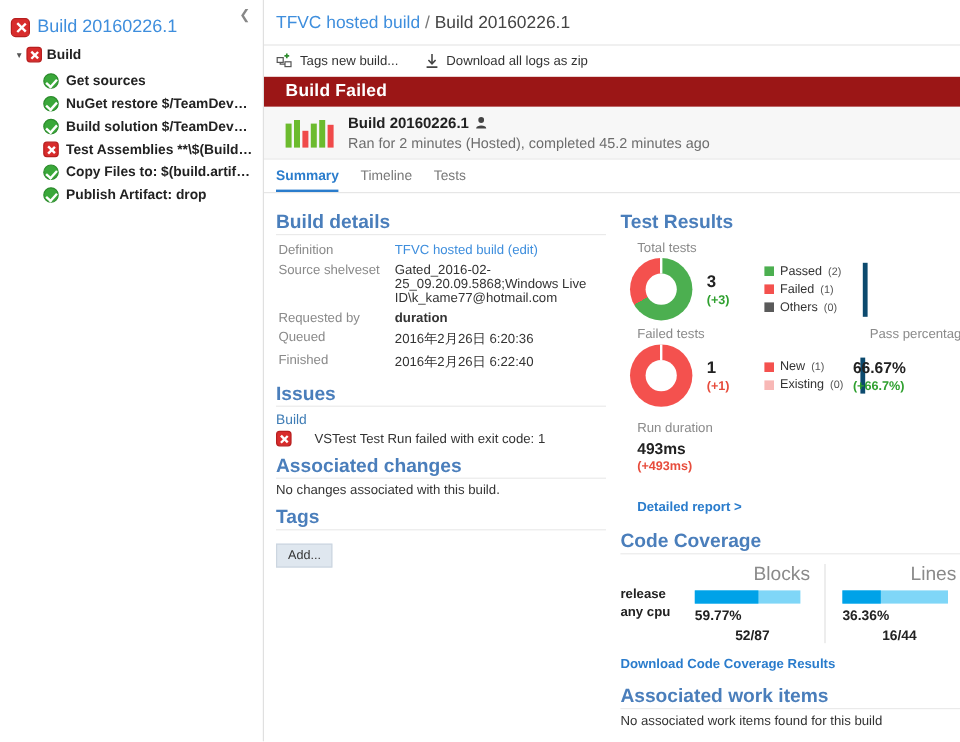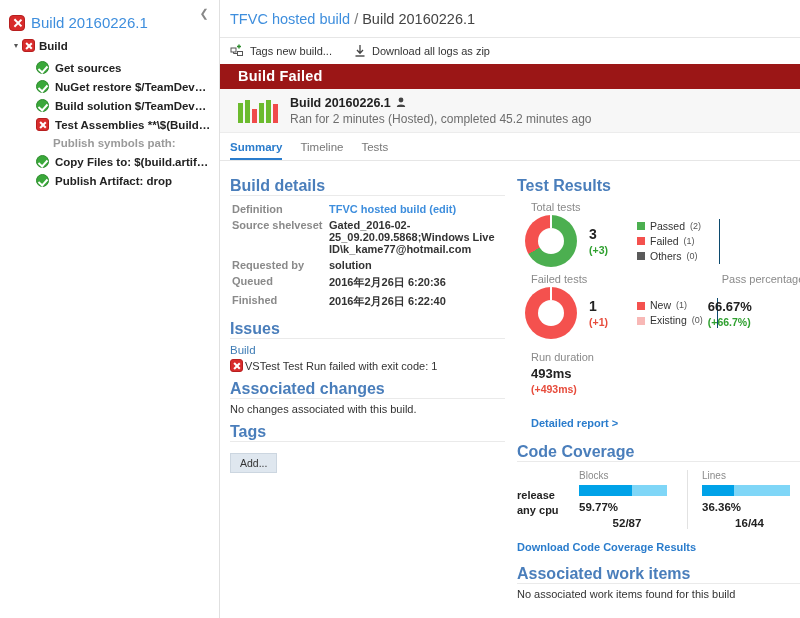--- a/index.html
+++ b/index.html
@@ -128,28 +128,28 @@
   .col-left { width: 285px; padding-left: 10px; flex: 0 0 285px; }
   .col-right { flex: 1 1 auto; padding-left: 12px; padding-right: 10px; }
 
   h2.sec {
     font-size: 16px; font-weight: 700; color: #4a7ebb;
     margin: 8px 0 4px 0; padding-bottom: 0;
     border-bottom: 1px solid #eaeaea;
   }
   h2.sec.noline { border-bottom: none; }
   .dl { width: 100%; font-size: 11px; }
-  .dl tr td { padding: 1px 0; vertical-align: top; font-weight: bold; }
+  .dl tr td { padding: 1px 0; vertical-align: top; }
   .dl td.k { color: #8a8a8a; width: 95px; white-space: nowrap; }
   .dl td.v { color: #333; }
   .dl td.v.link { color: #3e8edd; cursor: pointer; }
   .dl td.v.b { font-weight: bold; }
 
   .issue-head { color: #3e7cb5; font-size: 11.5px; margin: 5px 0 3px 0; }
-  .issue-row { display: flex; align-items: center; gap: 2px; font-size: 11px; color: #333; }
+  .issue-row { display: flex; align-items: center; gap: 19px; font-size: 11px; color: #333; }
 
   .plain { font-size: 11px; color: #333; margin: 4px 0 0 0; }
   .add-btn {
     display: inline-block; margin-top: 7px;
     background: #dfe7ef; border: 1px solid #ccd6e0;
     font-size: 10.5px; color: #333;
     padding: 3px 9px; cursor: pointer;
   }
 
   
@@ -162,39 +162,39 @@
   }
   .donut .notch {
     position: absolute; left: 25px; top: 0; width: 2px; height: 13px;
     background: #fff; z-index: 2;
   }
   .tr-num { margin-left: 12px; min-width: 40px; }
   .tr-num .big { font-size: 14px; font-weight: bold; color: #222; }
   .tr-num .delta { font-size: 10.5px; font-weight: bold; margin-top: 2px; }
   .delta.green { color: #2fa02f; }
   .delta.red { color: #e74c3c; }
-  .legend { margin-left: 8px; padding-right: 18px; border-right: 1px solid #0c4a6e; }
+  .legend { margin-left: 8px; padding-right: 18px; border-right: 4px solid #0c4a6e; }
   .legend div { font-size: 10.5px; color: #333; display: flex; align-items: center; gap: 5px; line-height: 15px; }
   .legend .sw { width: 8px; height: 8px; display: inline-block; }
   .legend .cnt { color: #555; font-size: 9px; }
   .pass-pct { margin-left: 16px; padding-right: 20px; border-right: 1px solid #e2e2e2; }
   .pass-pct .big { font-size: 13px; font-weight: bold; color: #222; }
   .pass-pct .delta { font-size: 10.5px; font-weight: bold; margin-top: 2px; }
 
   .rd-label { color: #8a8a8a; font-size: 11px; margin: 12px 0 3px 14px; }
   .rd-val { margin-left: 14px; font-size: 13px; font-weight: bold; color: #222; }
   .rd-delta { margin-left: 14px; font-size: 10.5px; font-weight: bold; margin-top: 2px; }
   .report-link { margin: 22px 0 0 14px; font-size: 11px; color: #2a7ccc; font-weight: bold; cursor: pointer; }
 
   
   .cc-grid { display: flex; align-items: flex-start; margin-top: 8px; }
   .cc-name { width: 62px; font-size: 11px; font-weight: bold; color: #222; padding-top: 18px; line-height: 15px; flex: 0 0 62px; }
   .cc-metric { width: 108px; flex: 0 0 108px; padding-right: 12px; }
   .cc-metric.bordered { border-left: 1px solid #e2e2e2; padding-left: 14px; width: 122px; flex: 0 0 122px; }
-  .cc-mlabel { font-size: 10px; color: #8a8a8a; margin-bottom: 4px; }
+  .cc-mlabel { font-size: 16px; color: #8a8a8a; margin-bottom: 4px; text-align: right; }
   .cc-bar { height: 11px; background: #7fd6f7; width: 88px; position: relative; }
   .cc-bar i { position: absolute; left: 0; top: 0; bottom: 0; background: #00a2e8; display: block; }
   .cc-pct { font-size: 11.5px; font-weight: bold; color: #222; margin-top: 5px; }
   .cc-ratio { font-size: 11.5px; font-weight: bold; color: #222; margin-top: 4px; text-align: center; }
   .cc-dl { margin-top: 12px; font-size: 11px; color: #2a7ccc; font-weight: bold; cursor: pointer; }
   .awi-text { font-size: 11px; color: #333; margin-top: 4px; }
 
   
   .icon-queue, .icon-download, .icon-person { display: inline-block; }
 </style>
@@ -226,23 +226,20 @@
         <span class="ico ico-ok"></span>
         <span class="lbl">NuGet restore $/TeamDevBook/Bo...</span>
       </div>
       <div class="tree-item">
         <span class="ico ico-ok"></span>
         <span class="lbl">Build solution $/TeamDevBook/Bo...</span>
       </div>
       <div class="tree-item">
         <span class="ico ico-fail"></span>
         <span class="lbl">Test Assemblies **\$(BuildConfigur...</span>
-      </div>
-      <div class="tree-item muted">
-        <span class="lbl" style="margin-left:0">Publish symbols path:</span>
       </div>
       <div class="tree-item">
         <span class="ico ico-ok"></span>
         <span class="lbl">Copy Files to: $(build.artifactstagin...</span>
       </div>
       <div class="tree-item">
         <span class="ico ico-ok"></span>
         <span class="lbl">Publish Artifact: drop</span>
       </div>
     </div>
@@ -313,21 +310,21 @@
               <tr>
             <td class="k">Definition</td>
             <td class="v link">TFVC hosted build (edit)</td>
           </tr>
           <tr>
             <td class="k">Source shelveset</td>
             <td class="v">Gated_2016-02-25_09.20.09.5868;Windows Live ID\k_kame77@hotmail.com</td>
           </tr>
           <tr>
             <td class="k">Requested by</td>
-            <td class="v b">solution</td>
+            <td class="v b">duration</td>
           </tr>
           <tr>
             <td class="k">Queued</td>
             <td class="v">2016年2月26日 6:20:36</td>
           </tr>
           <tr>
             <td class="k">Finished</td>
             <td class="v">2016年2月26日 6:22:40</td>
           </tr>
         </tbody>

